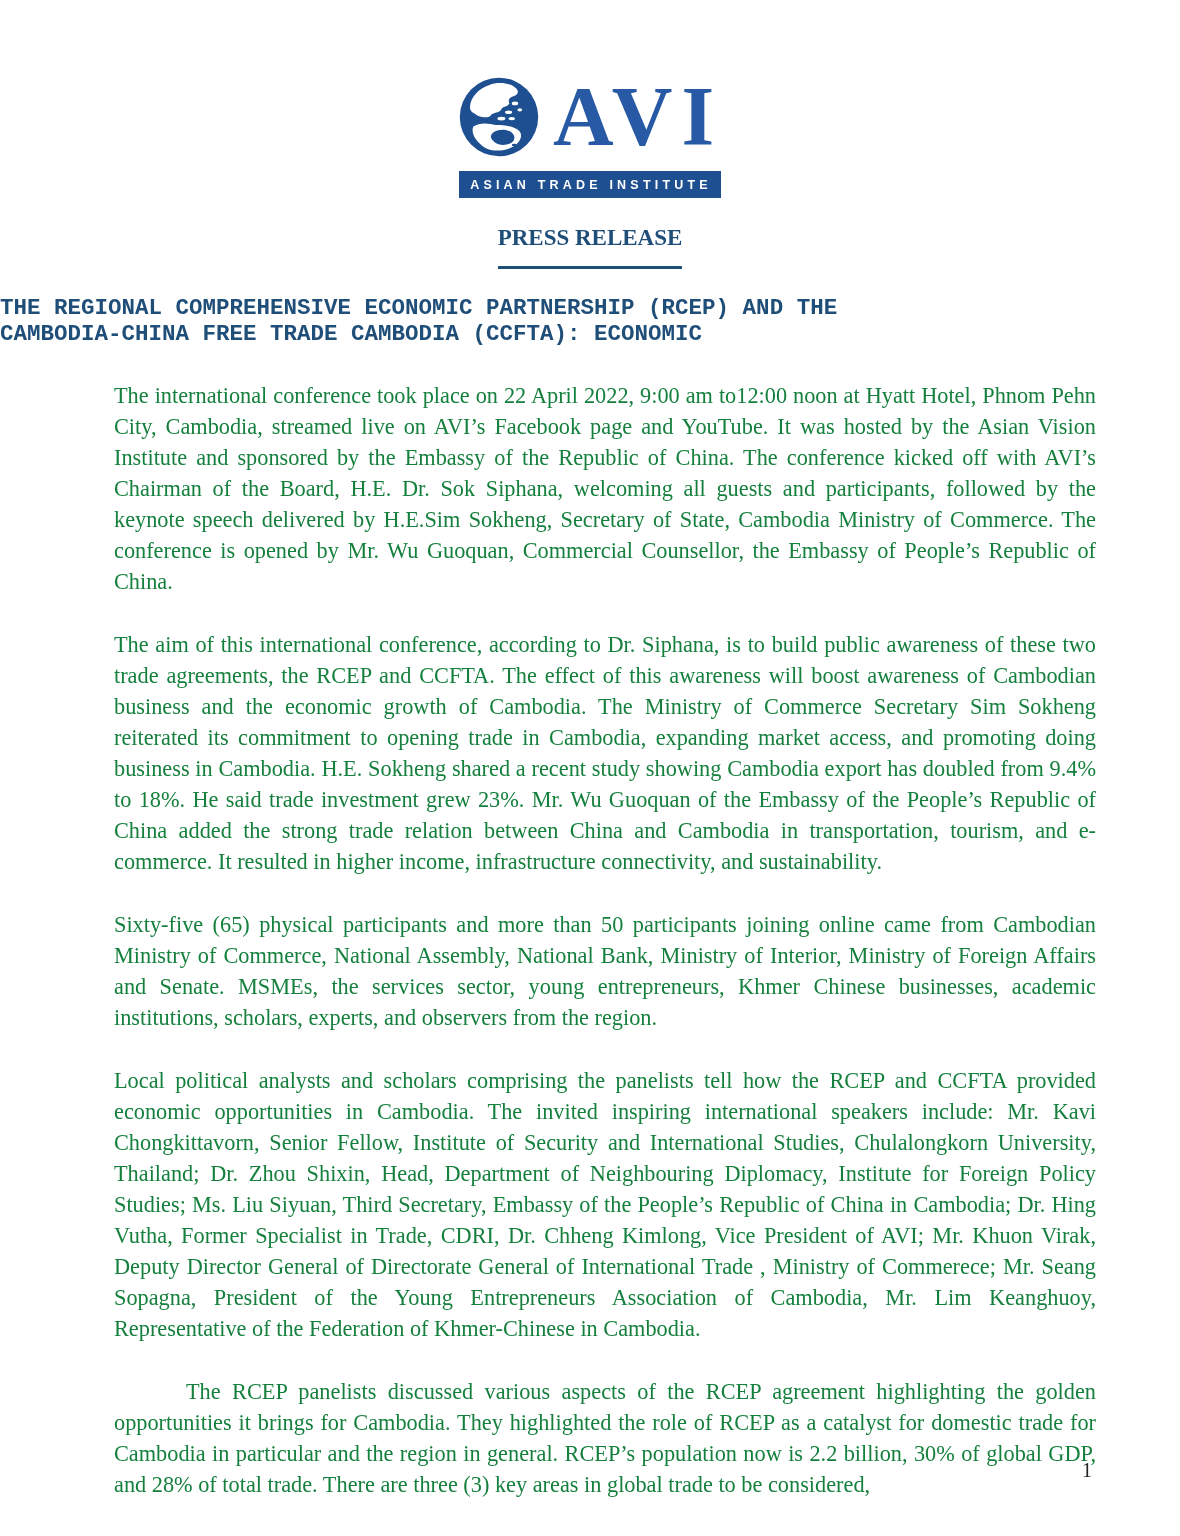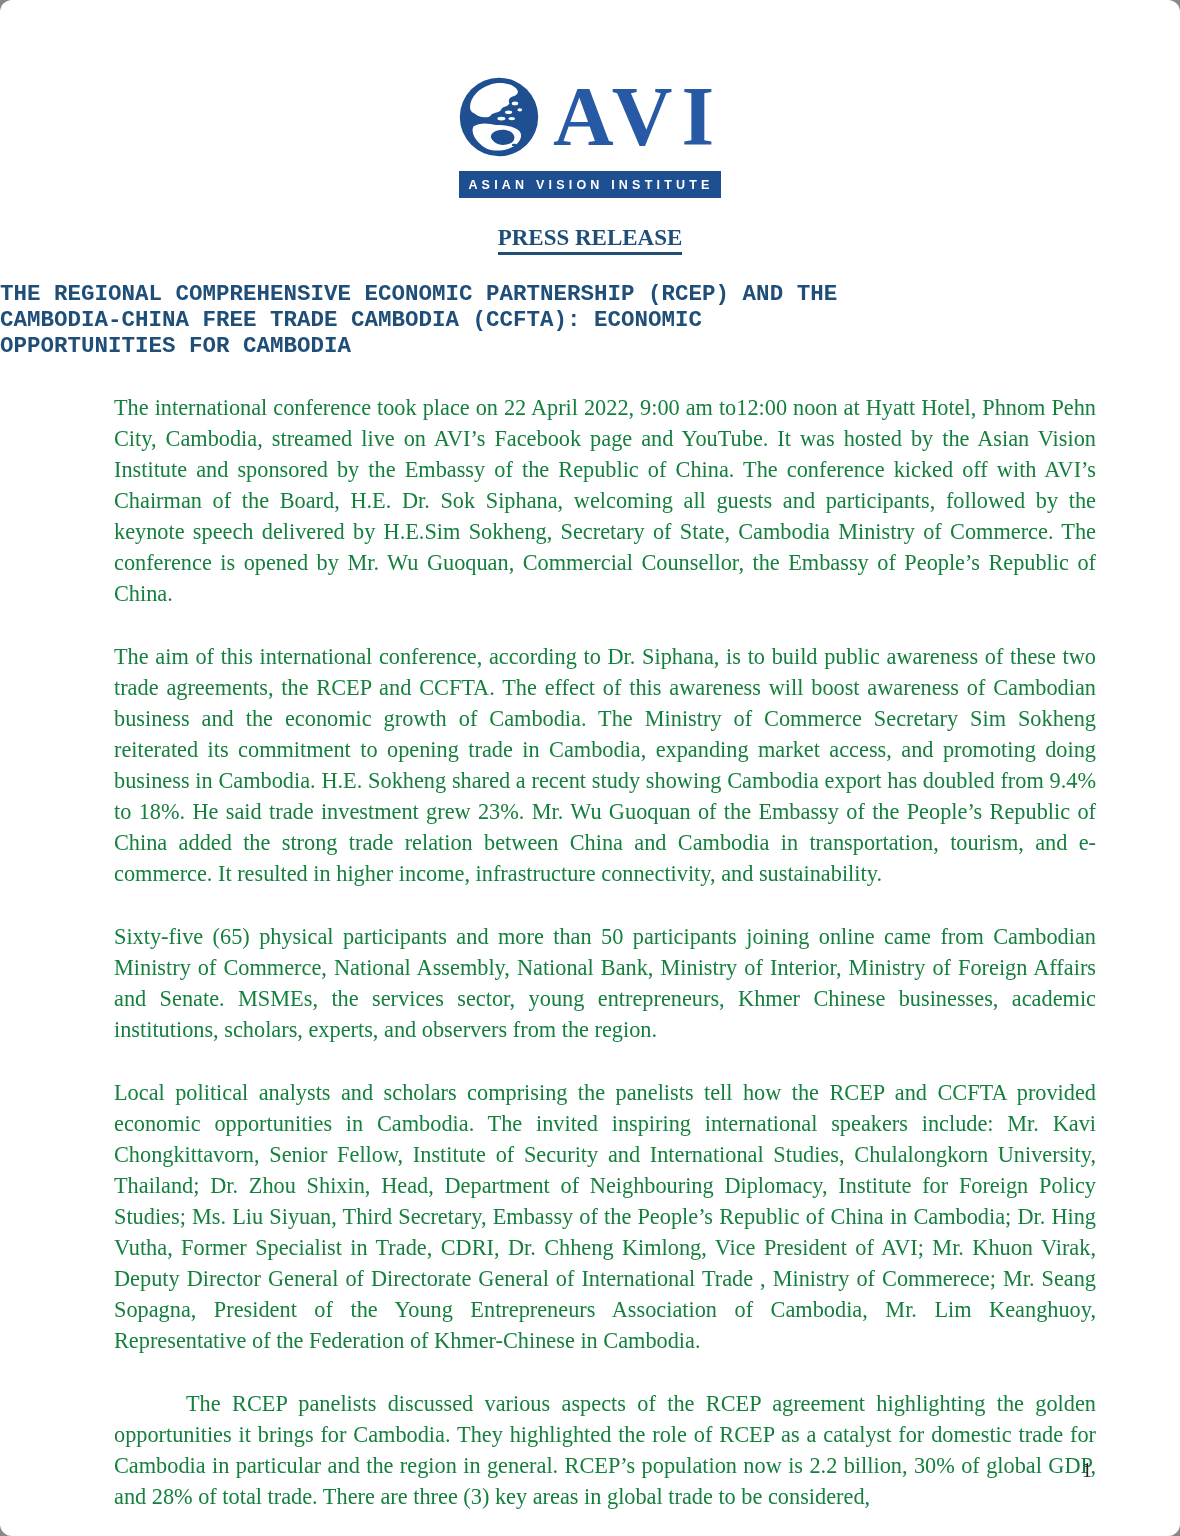--- a/index.html
+++ b/index.html
@@ -6,21 +6,20 @@
   html, body { background: #888; }
   .page {
     position: relative;
     width: 1180px;
     height: 1536px;
     margin: 0 auto;
     background: #ffffff;
     font-family: "Liberation Serif", "DejaVu Serif", serif;
     color: #141414;
     overflow: hidden;
-    border-radius: 12px;
   }
   
   .logo-block {
     width: 262px;
     margin: 74px auto 0 auto;
   }
   .logo-row {
     display: flex;
     align-items: center;
     justify-content: flex-start;
@@ -51,21 +50,21 @@
   .press-release {
     margin-top: 27px;
     text-align: center;
   }
   .press-release span {
     display: inline-block;
     color: #1F4E79;
     font-weight: bold;
     font-size: 23px;
     border-bottom: 3px solid #1F4E79;
-    padding-bottom: 1px;
+    padding-bottom: 15px;
   }
   .title-block {
     margin-top: 26px;
     color: #1F4E79;
     font-weight: bold;
     font-size: 22.5px;
     line-height: 26px;
     font-family: Liberation Mono, monospace;
   }
   .dateline {
@@ -118,31 +117,30 @@
         <ellipse fill="#ffffff" cx="66" cy="52" rx="4" ry="2"></ellipse>
 
         <path fill="#ffffff" d="M18,62 C26,56 38,58 46,60 C58,60 70,62 76,68
           C80,74 76,82 68,87 C58,93 42,94 32,88 C22,82 14,70 18,62 Z"></path>
         <path fill="#1E4F91" d="M42,70 C48,65 58,65 64,68 C70,71 71,78 66,82
           C60,86 50,86 45,82 C40,78 38,74 42,70 Z"></path>
         <ellipse fill="#1E4F91" cx="69" cy="85" rx="3" ry="1.6"></ellipse>
       </svg>
       <div class="logo-acronym">AVI</div>
     </div>
-    <div class="logo-banner">ASIAN VISION INSTITUTE</div>
+    <div class="logo-banner">ASIAN TRADE INSTITUTE</div>
   </div>
 
   <div class="press-release">
     <span>PRESS RELEASE</span>
   </div>
 
   <div class="title-block">
     <div>THE REGIONAL COMPREHENSIVE ECONOMIC PARTNERSHIP (RCEP) AND THE</div>
     <div>CAMBODIA-CHINA FREE TRADE CAMBODIA (CCFTA): ECONOMIC</div>
-    <div>OPPORTUNITIES FOR CAMBODIA</div>
   </div>
 
   <div class="body-text" id="body-text">
       <p>The international conference took place on 22 April 2022, 9:00 am to12:00 noon at Hyatt Hotel, Phnom Pehn City, Cambodia, streamed live on AVI’s Facebook page and YouTube. It was hosted by the Asian Vision Institute and sponsored by the Embassy of the Republic of China. The conference kicked off with AVI’s Chairman of the Board, H.E. Dr. Sok Siphana, welcoming all guests and participants, followed by the keynote speech delivered by H.E.Sim Sokheng, Secretary of State, Cambodia Ministry of Commerce. The conference is opened by Mr. Wu Guoquan, Commercial Counsellor, the Embassy of People’s Republic of China.</p>
       <p>The aim of this international conference, according to Dr. Siphana, is to build public awareness of these two trade agreements, the RCEP and CCFTA. The effect of this awareness will boost awareness of Cambodian business and the economic growth of Cambodia. The Ministry of Commerce Secretary Sim Sokheng reiterated its commitment to opening trade in Cambodia, expanding market access, and promoting doing business in Cambodia. H.E. Sokheng shared a recent study showing Cambodia export has doubled from 9.4% to 18%. He said trade investment grew 23%. Mr. Wu Guoquan of the Embassy of the People’s Republic of China added the strong trade relation between China and Cambodia in transportation, tourism, and e-commerce. It resulted in higher income, infrastructure connectivity, and sustainability.</p>
       <p>Sixty-five (65) physical participants and more than 50 participants joining online came from Cambodian Ministry of Commerce, National Assembly, National Bank, Ministry of Interior, Ministry of Foreign Affairs and Senate.  MSMEs, the services sector, young entrepreneurs, Khmer Chinese businesses, academic institutions, scholars, experts, and observers from the region.</p>
       <p>Local political analysts and scholars comprising the panelists tell how the RCEP and CCFTA provided economic opportunities in Cambodia. The invited inspiring international speakers include: Mr. Kavi Chongkittavorn, Senior Fellow, Institute of Security and International Studies, Chulalongkorn University, Thailand; Dr. Zhou Shixin, Head, Department of Neighbouring Diplomacy, Institute for Foreign Policy Studies; Ms. Liu Siyuan, Third Secretary, Embassy of the People’s Republic of China in Cambodia; Dr. Hing Vutha, Former Specialist in Trade, CDRI, Dr. Chheng Kimlong, Vice President of AVI; Mr. Khuon Virak, Deputy Director General of Directorate General of International Trade , Ministry of Commerece; Mr. Seang Sopagna, President of the Young Entrepreneurs Association of Cambodia, Mr. Lim Keanghuoy, Representative of the Federation of Khmer-Chinese in Cambodia.</p>
       <p class="indent">The RCEP panelists discussed various aspects of the RCEP agreement highlighting the golden opportunities it brings for Cambodia. They highlighted the role of RCEP as a catalyst for domestic trade for Cambodia in particular and the region in general. RCEP’s population now is 2.2 billion, 30% of global GDP, and 28% of total trade. There are three (3) key areas in global trade to be considered,</p>
     </div>
 

